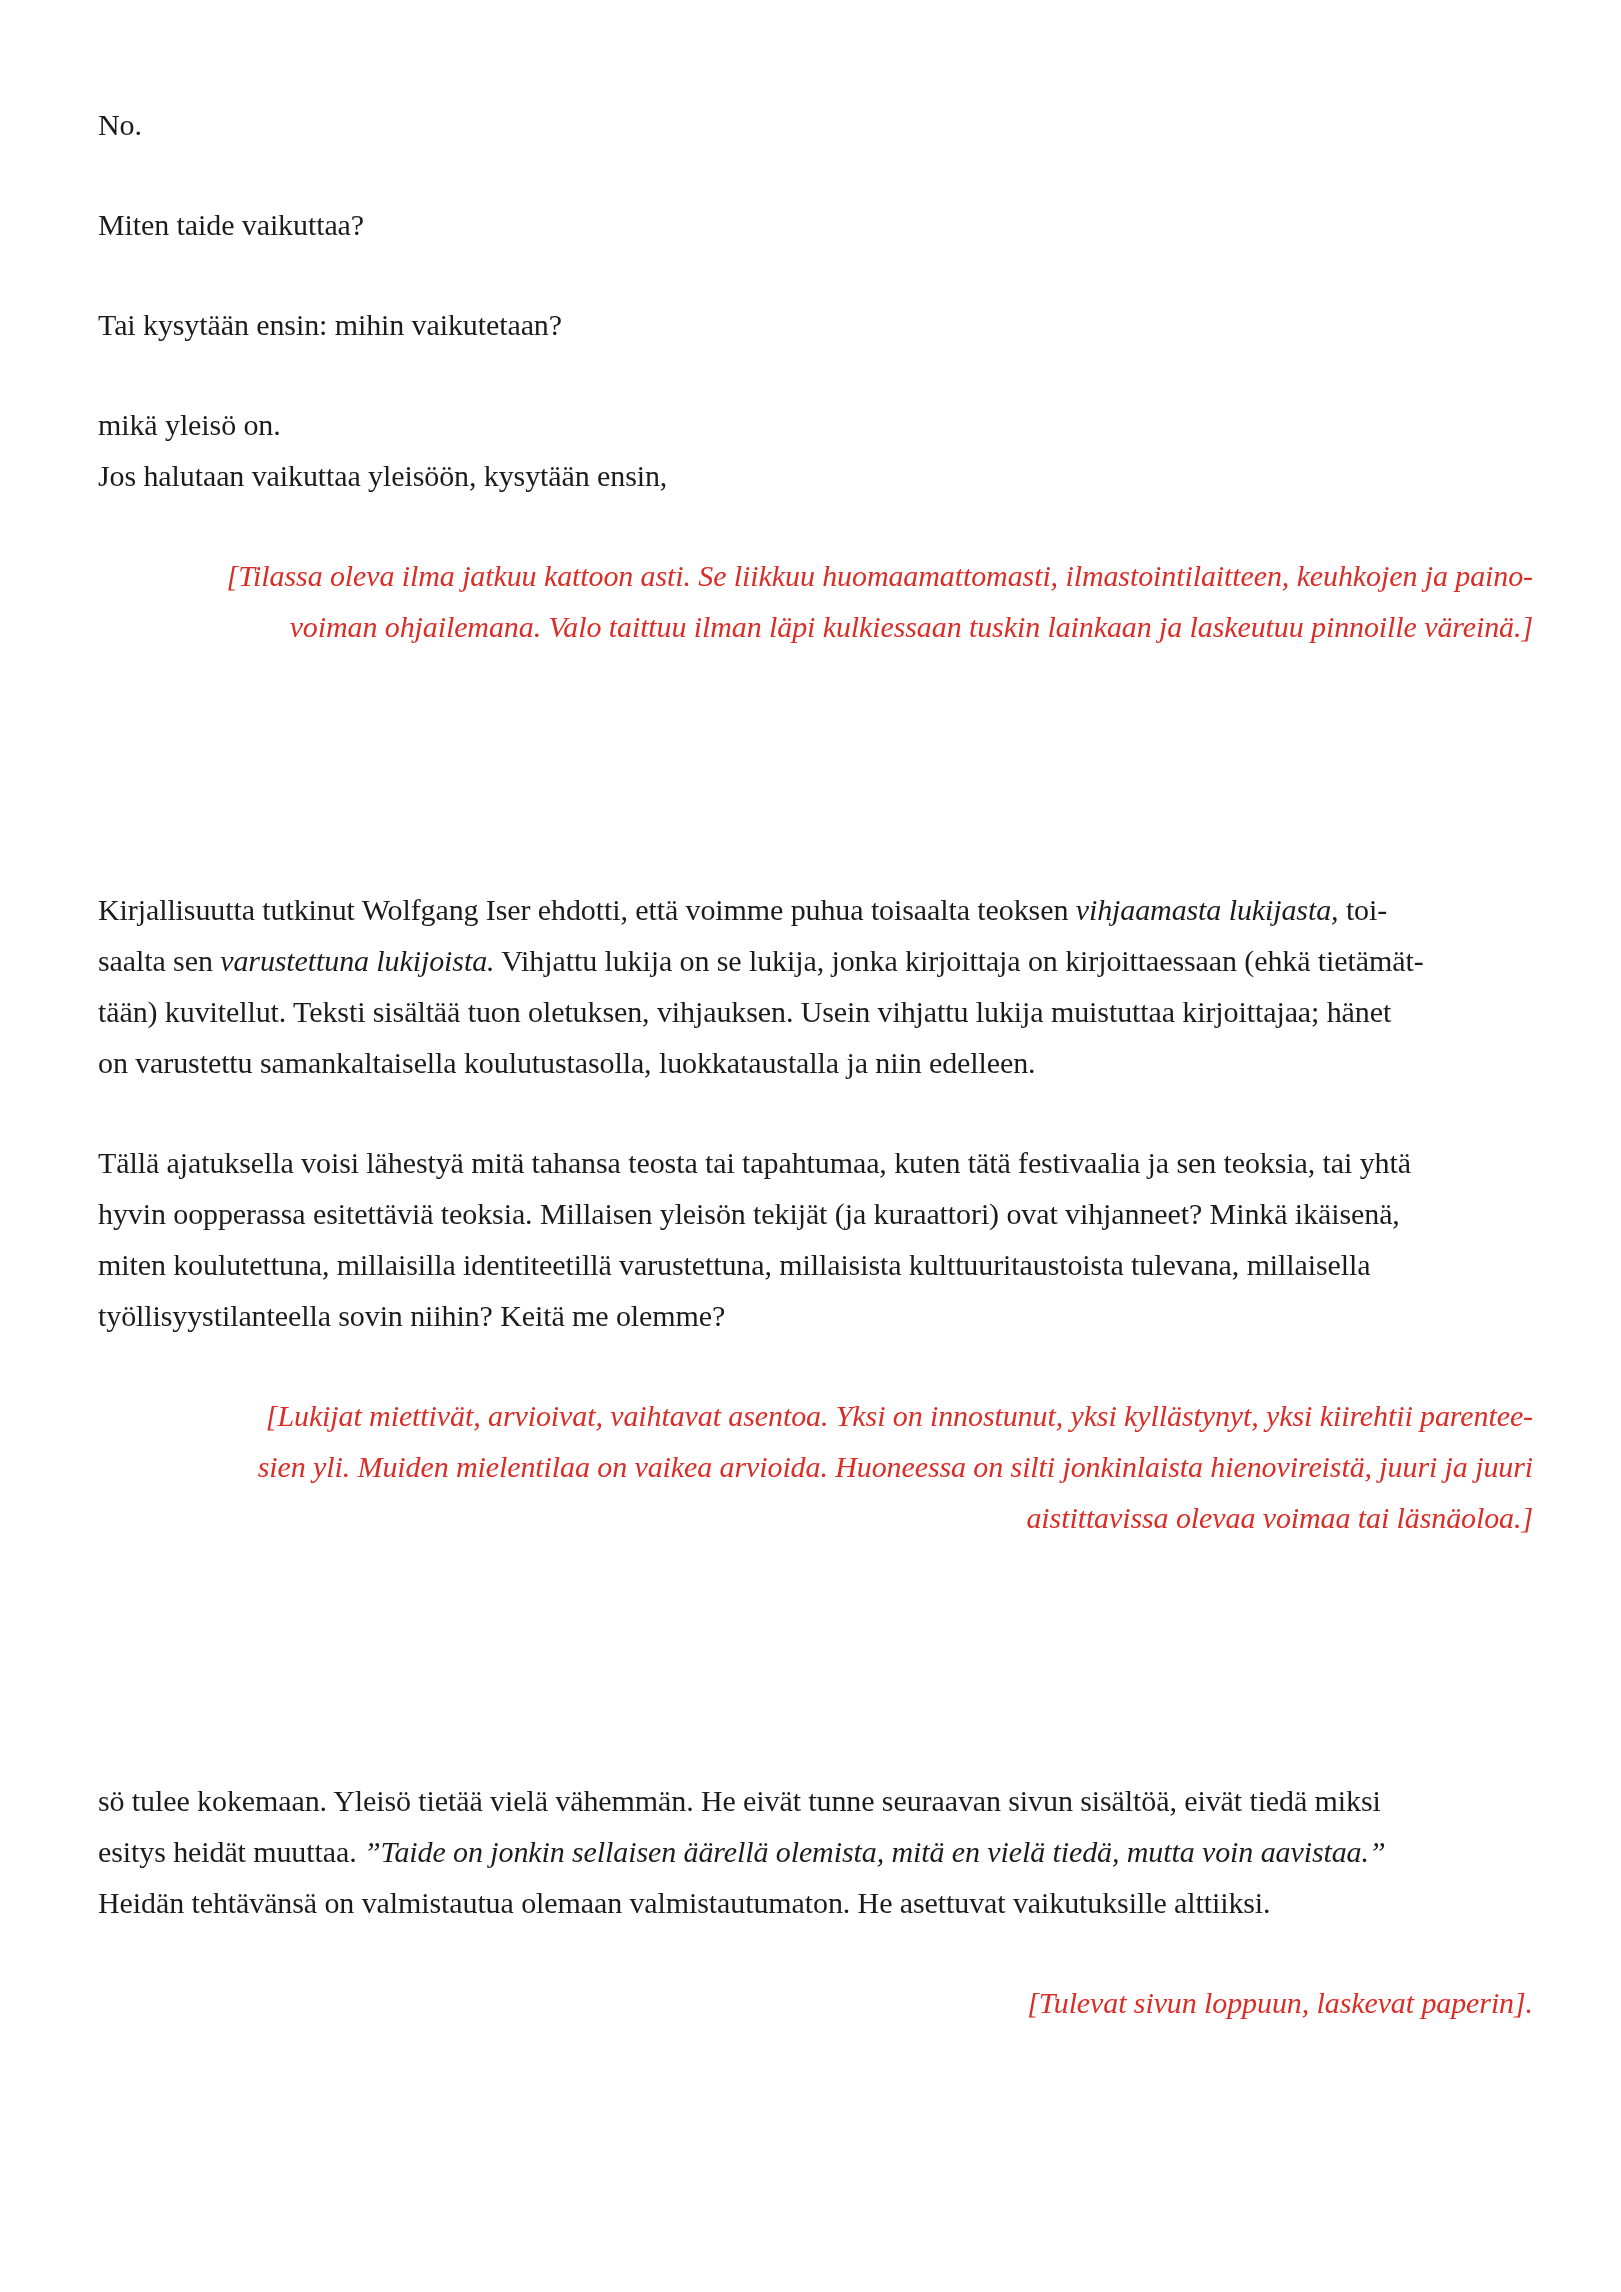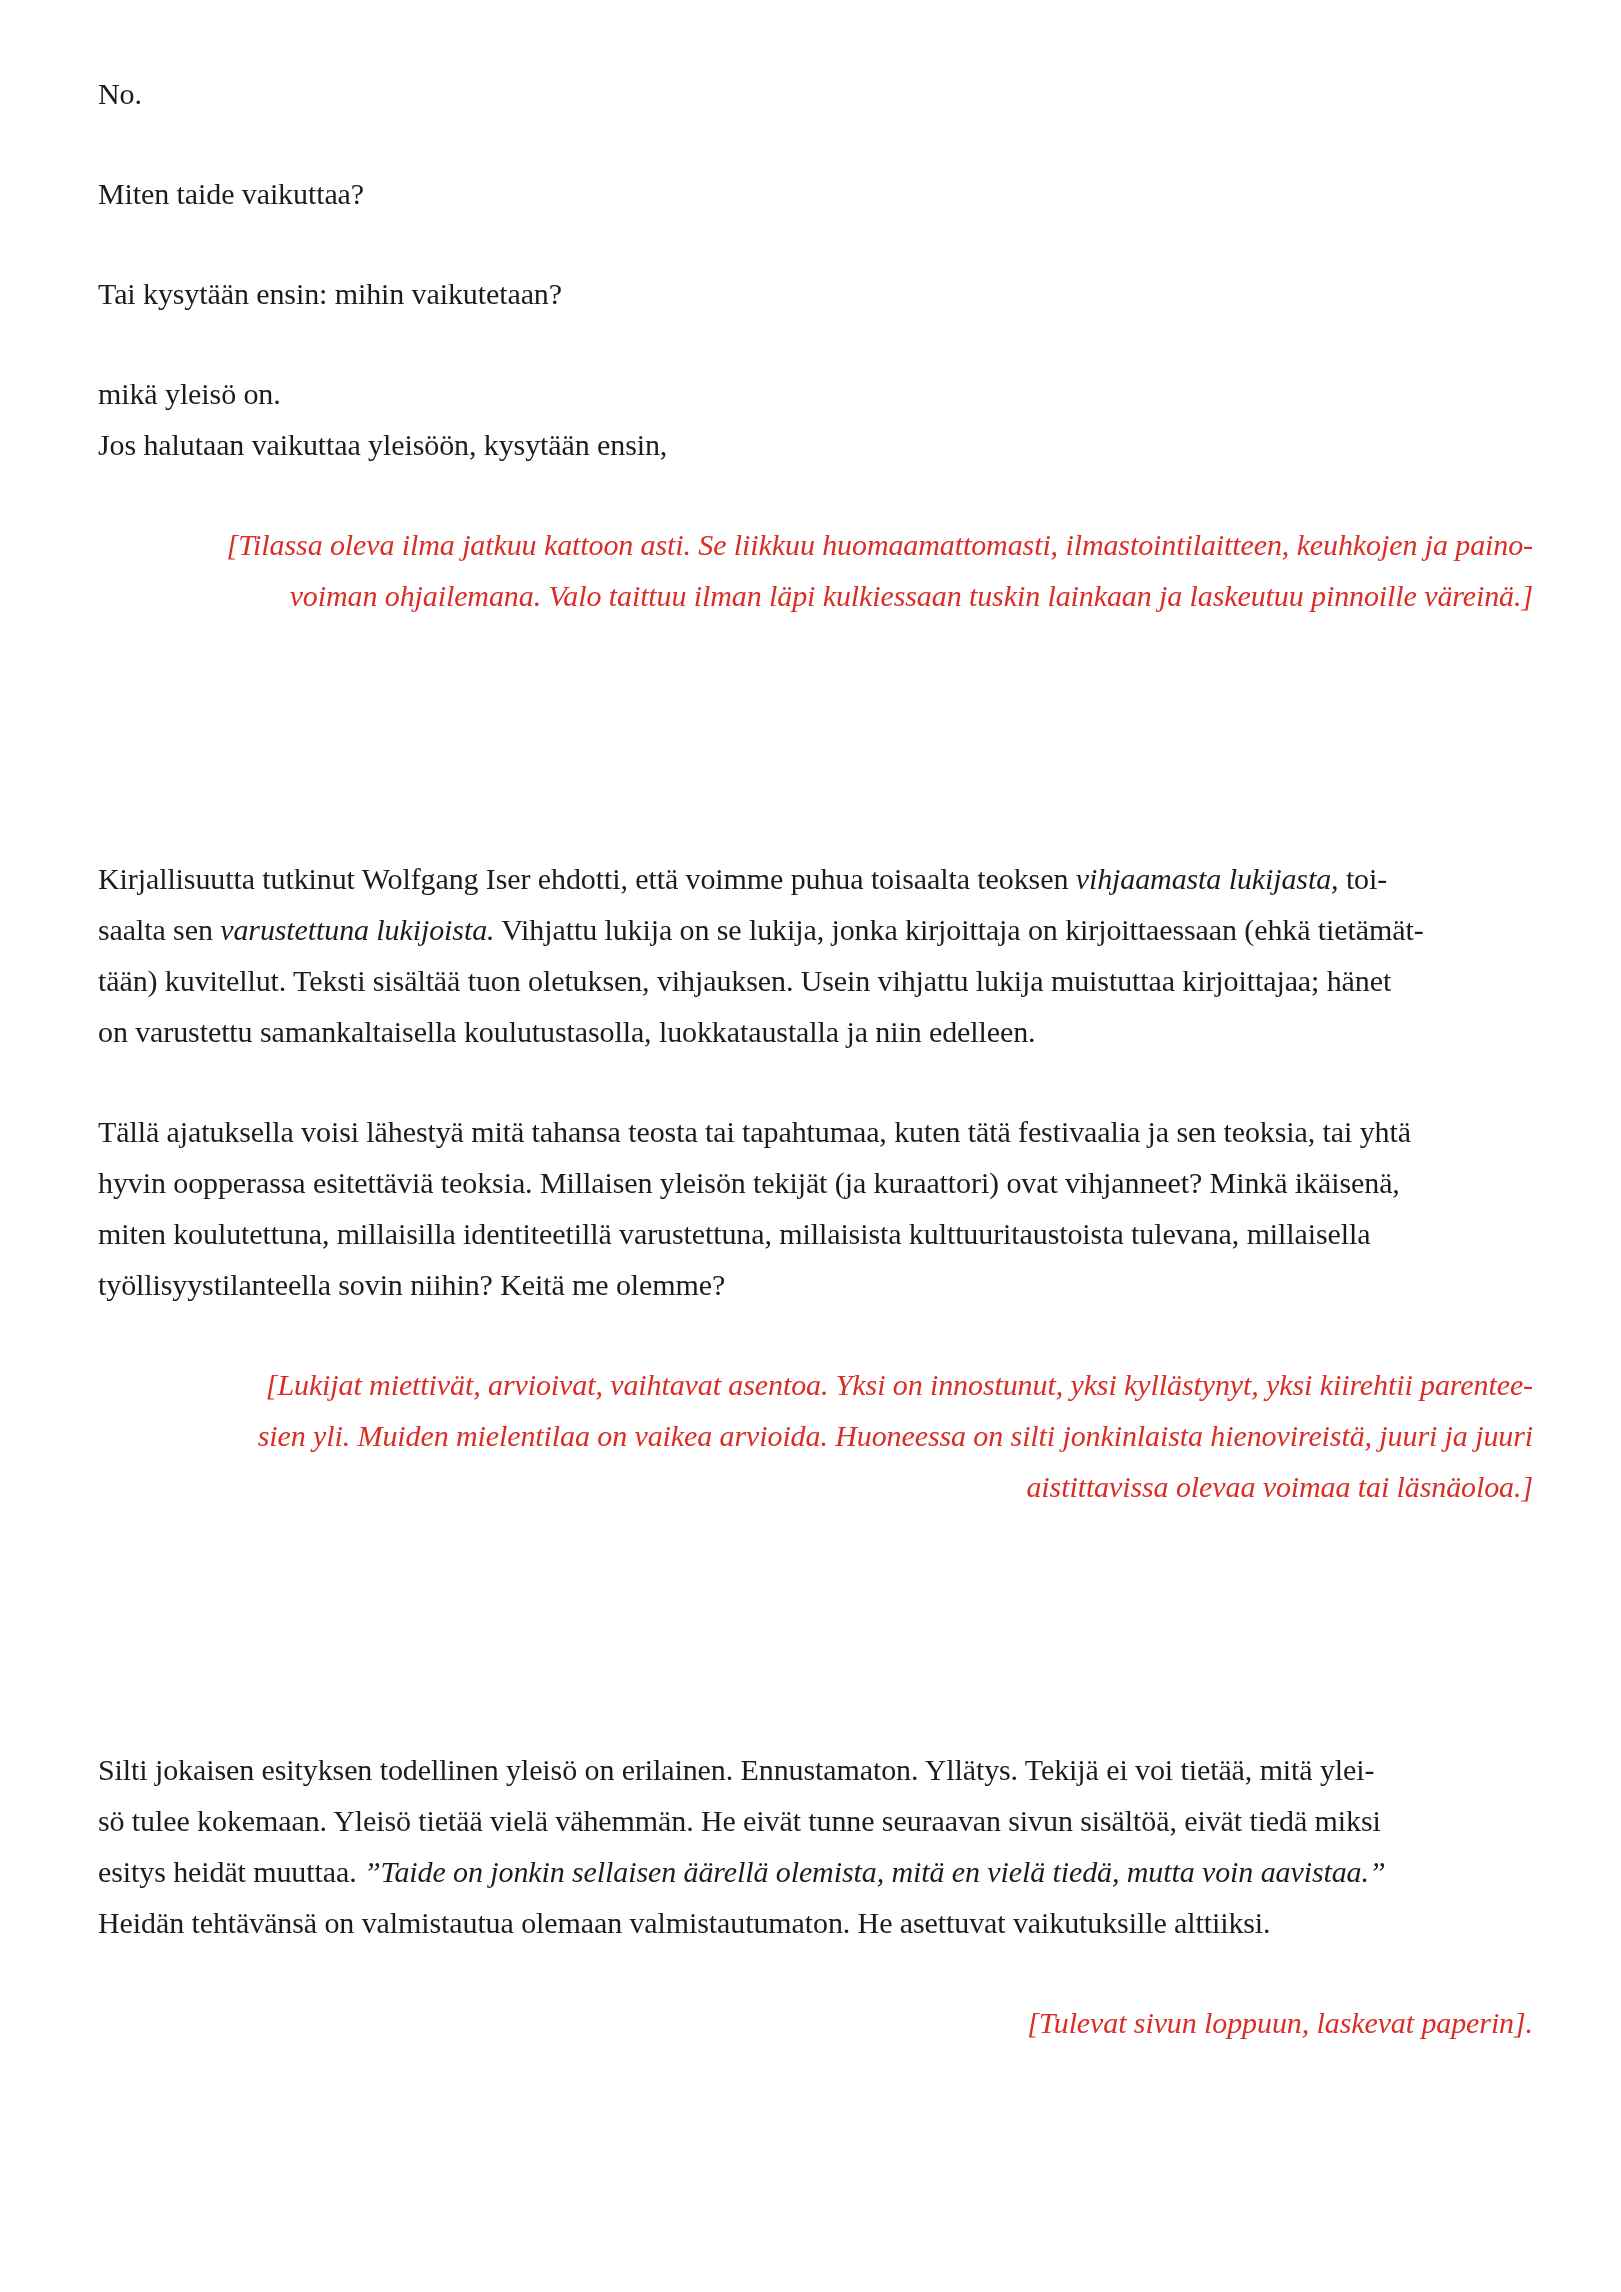--- a/index.html
+++ b/index.html
@@ -9,21 +9,21 @@
   body {
     width: 1621px;
     height: 2293px;
     background: #ffffff;
     overflow: hidden;
   }
   .doc {
     box-sizing: border-box;
     width: 1621px;
     height: 2293px;
-    padding: 68px 88px 0 98px;
+    padding: 99px 88px 0 98px;
     font-family: "Liberation Serif", "DejaVu Serif", serif;
     font-size: 30px;
     line-height: 51px;
     letter-spacing: -0.1px;
     color: #1c1c1c;
   }
   .doc p {
     margin: 0 0 49px 0;
   }
   .doc p.gap-after {
@@ -75,21 +75,20 @@
         <span class="line"><span>hyvin oopperassa esitettäviä teoksia. Millaisen yleisön tekijät (ja kuraattori) ovat vihjanneet? Minkä ikäisenä,</span></span>
         <span class="line"><span>miten koulutettuna, millaisilla identiteetillä varustettuna, millaisista kulttuuritaustoista tulevana, millaisella</span></span>
         <span class="line"><span>työllisyystilanteella sovin niihin? Keitä me olemme?</span></span>
       </p>
       <p class="stage gap-after">
         <span class="line"><span>[Lukijat miettivät, arvioivat, vaihtavat asentoa. Yksi on innostunut, yksi kyllästynyt, yksi kiirehtii parentee-</span></span>
         <span class="line"><span>sien yli. Muiden mielentilaa on vaikea arvioida. Huoneessa on silti jonkinlaista hienovireistä, juuri ja juuri</span></span>
         <span class="line"><span>aistittavissa olevaa voimaa tai läsnäoloa.]</span></span>
       </p>
       <p>
-        <span class="line"><span>Silti jokaisen esityksen todellinen yleisö on erilainen. Ennustamaton. Yllätys. Tekijä ei voi tietää, mitä ylei-</span></span>
         <span class="line"><span>sö tulee kokemaan. Yleisö tietää vielä vähemmän. He eivät tunne seuraavan sivun sisältöä, eivät tiedä miksi</span></span>
         <span class="line"><span>esitys heidät muuttaa. </span><span class="it">”Taide on jonkin sellaisen äärellä olemista, mitä en vielä tiedä, mutta voin aavistaa.”</span></span>
         <span class="line"><span>Heidän tehtävänsä on valmistautua olemaan valmistautumaton. He asettuvat vaikutuksille alttiiksi.</span></span>
       </p>
       <p class="stage">
         <span class="line"><span>[Tulevat sivun loppuun, laskevat paperin].</span></span>
       </p>
     </article>
 </main>
 

